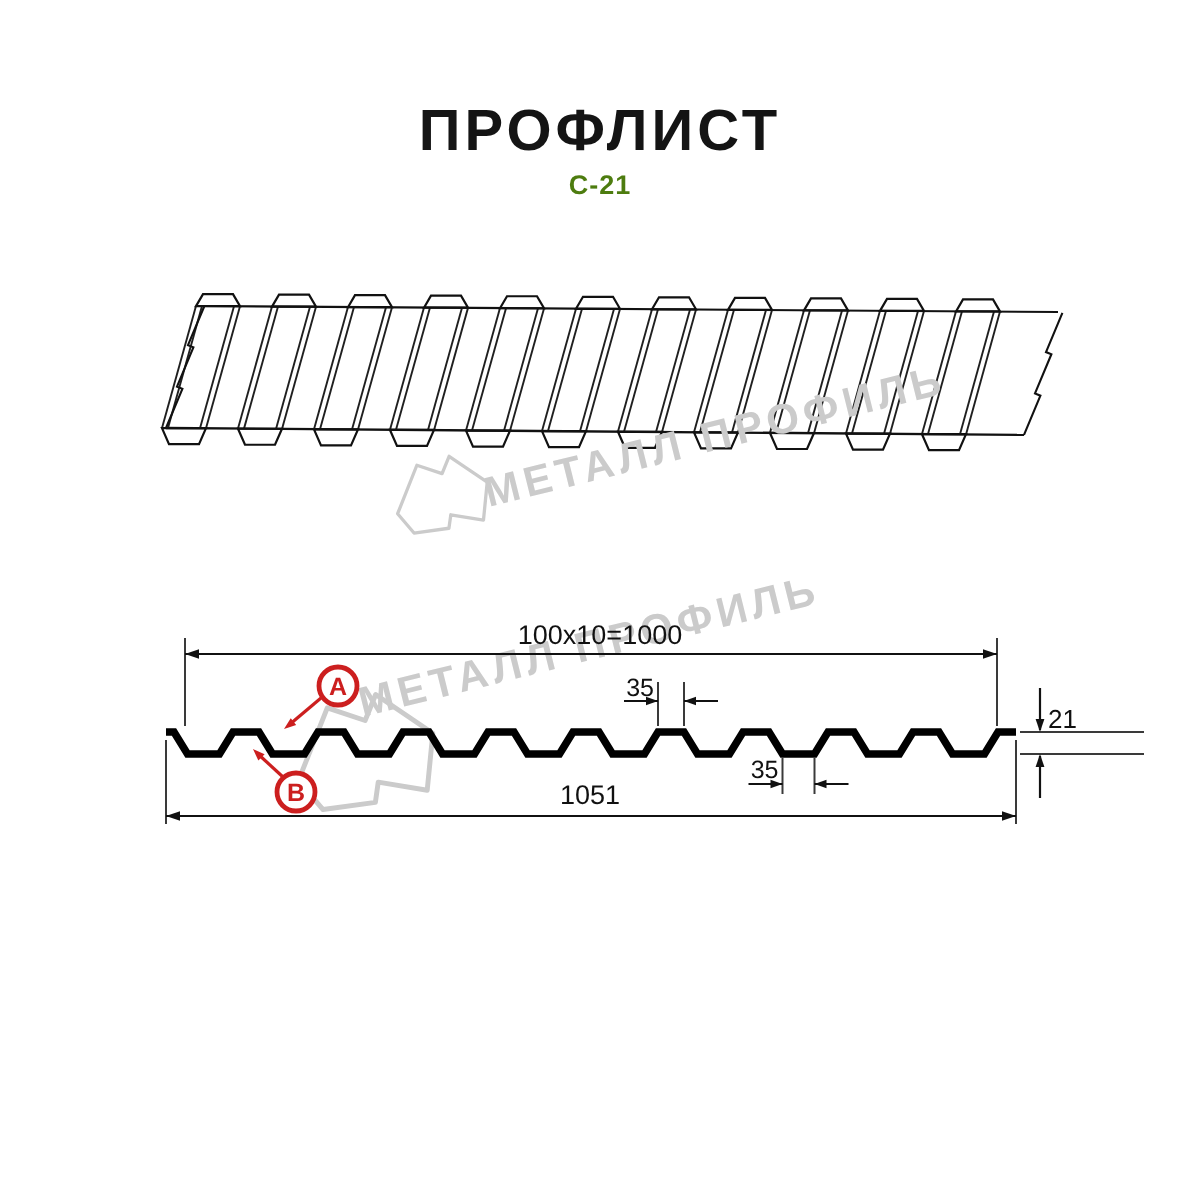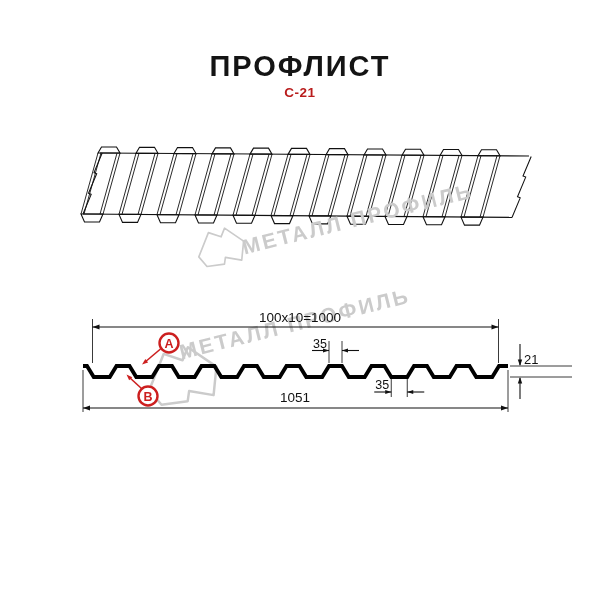--- a/index.html
+++ b/index.html
@@ -1,21 +1,21 @@
 <!DOCTYPE html>
 <html><head>
 <meta charset="utf-8">
 <style>
   html,body{margin:0;padding:0;background:#ffffff;}
   #stage{position:relative;width:600px;height:600px;background:#ffffff;overflow:hidden;
          font-family:"Liberation Sans", sans-serif;border-radius:20px;}
   .title{position:absolute;left:0;top:50px;width:600px;text-align:center;
          font-size:29px;font-weight:800;letter-spacing:2px;color:#141414;}
   .subtitle{position:absolute;left:0;top:85px;width:600px;text-align:center;
-         font-size:13.5px;font-weight:700;letter-spacing:.5px;color:#b91c1c;}
+         font-size:13.5px;font-weight:700;letter-spacing:.5px;color:#4d7c0f;}
   .footer{position:absolute;left:0;top:528px;width:600px;text-align:center;
          font-size:14.5px;font-weight:600;letter-spacing:.6px;color:#2b2b2b;}
   .wm{position:absolute;white-space:nowrap;font-weight:700;font-size:21px;
       letter-spacing:2.5px;transform:rotate(-14deg);transform-origin:0 0;z-index:2;}
   #wm1{left:240px;top:236px;}
   #wm2{left:177px;top:341px;}
   .logo-svg{position:absolute;z-index:2;}
   #logo1{left:192px;top:226px;width:56px;height:44px;transform:rotate(-6deg);}
   #logo2{left:137px;top:344px;width:88px;height:66px;transform:rotate(-6deg);}
   #sheet3d{position:absolute;left:0;top:0;z-index:1;}

